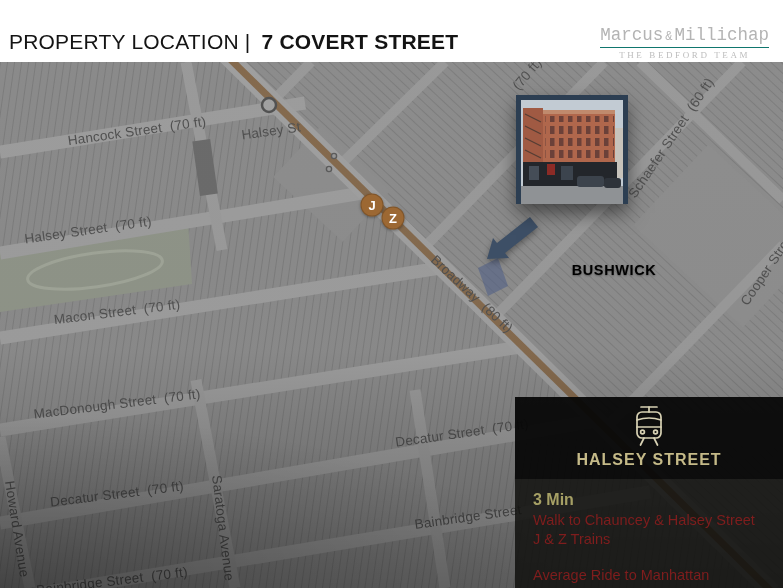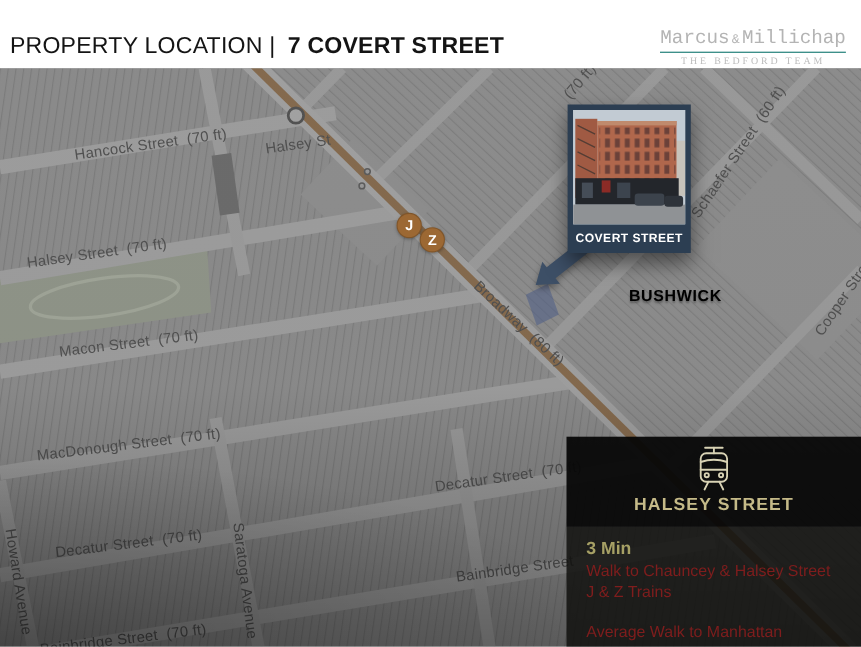--- a/index.html
+++ b/index.html
@@ -191,21 +191,20 @@
         <rect x="24" y="16" width="69" height="50" fill="url(#win)"></rect>
         <rect x="2" y="62" width="94" height="24" fill="#23262b"></rect>
         <rect x="8" y="66" width="10" height="14" fill="#454d57"></rect>
         <rect x="26" y="64" width="8" height="11" fill="#8c2b26"></rect>
         <rect x="40" y="66" width="12" height="14" fill="#3c444e"></rect>
         <rect x="0" y="86" width="102" height="18" fill="#8f9295"></rect>
         <rect x="56" y="76" width="27" height="11" rx="3" fill="#3c434c"></rect>
         <rect x="83" y="78" width="17" height="10" rx="3" fill="#2e333a"></rect>
       </svg>
     </div>
-    <div class="cap">COVERT STREET</div>
   </div>
 
   <div class="panel">
     <div class="panel-head">
       <svg width="36" height="44" viewBox="0 0 34 44" fill="none" stroke="#d8d2b4" stroke-width="1.7" stroke-linecap="round">
         <line x1="9" y1="3" x2="25" y2="3"></line>
         <line x1="17" y1="3" x2="17" y2="8"></line>
         <rect x="5" y="8" width="24" height="26" rx="5"></rect>
         <path d="M5,16 Q17,12 29,16"></path>
         <line x1="5" y1="23" x2="29" y2="23"></line>
@@ -215,18 +214,18 @@
         <line x1="22" y1="34" x2="25.5" y2="41"></line>
       </svg>
       <div class="panel-title">HALSEY STREET</div>
     </div>
     <div class="panel-body" id="panel-items">
         <div class="item">
           <div class="dur">3 Min</div>
           <div class="desc">Walk to Chauncey &amp; Halsey Street J &amp; Z Trains</div>
         </div>
         <div class="item">
-          <div class="desc">Average Walk to Manhattan</div>
+          <div class="desc">Average Ride to Manhattan</div>
         </div>
       </div>
   </div>
 
 </div>
 
 </body></html>

